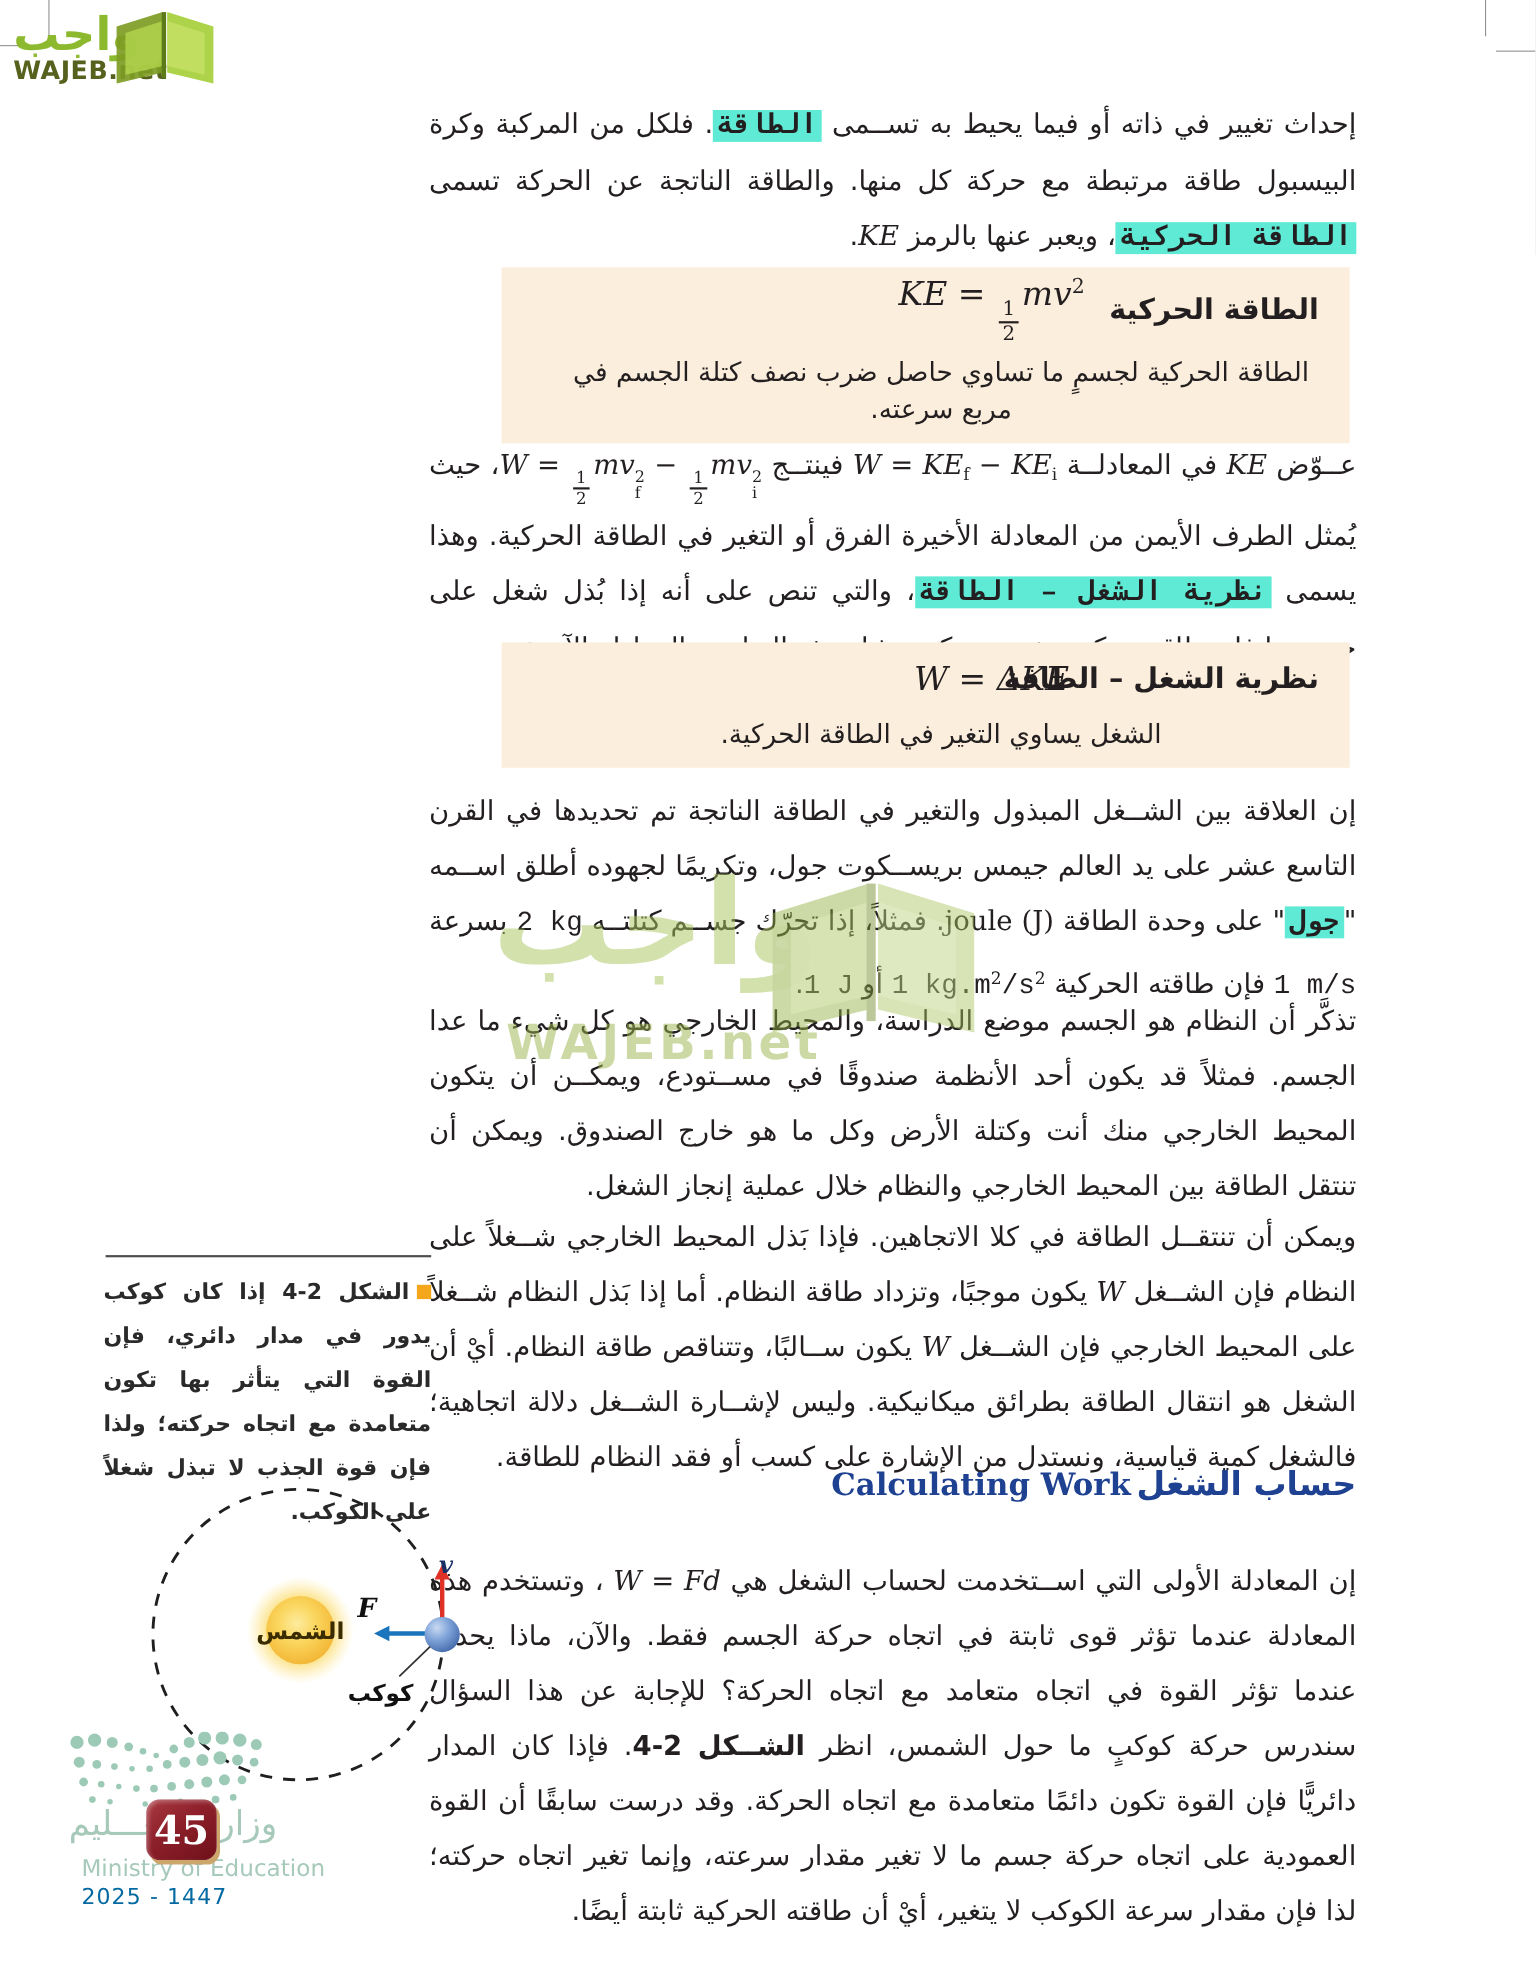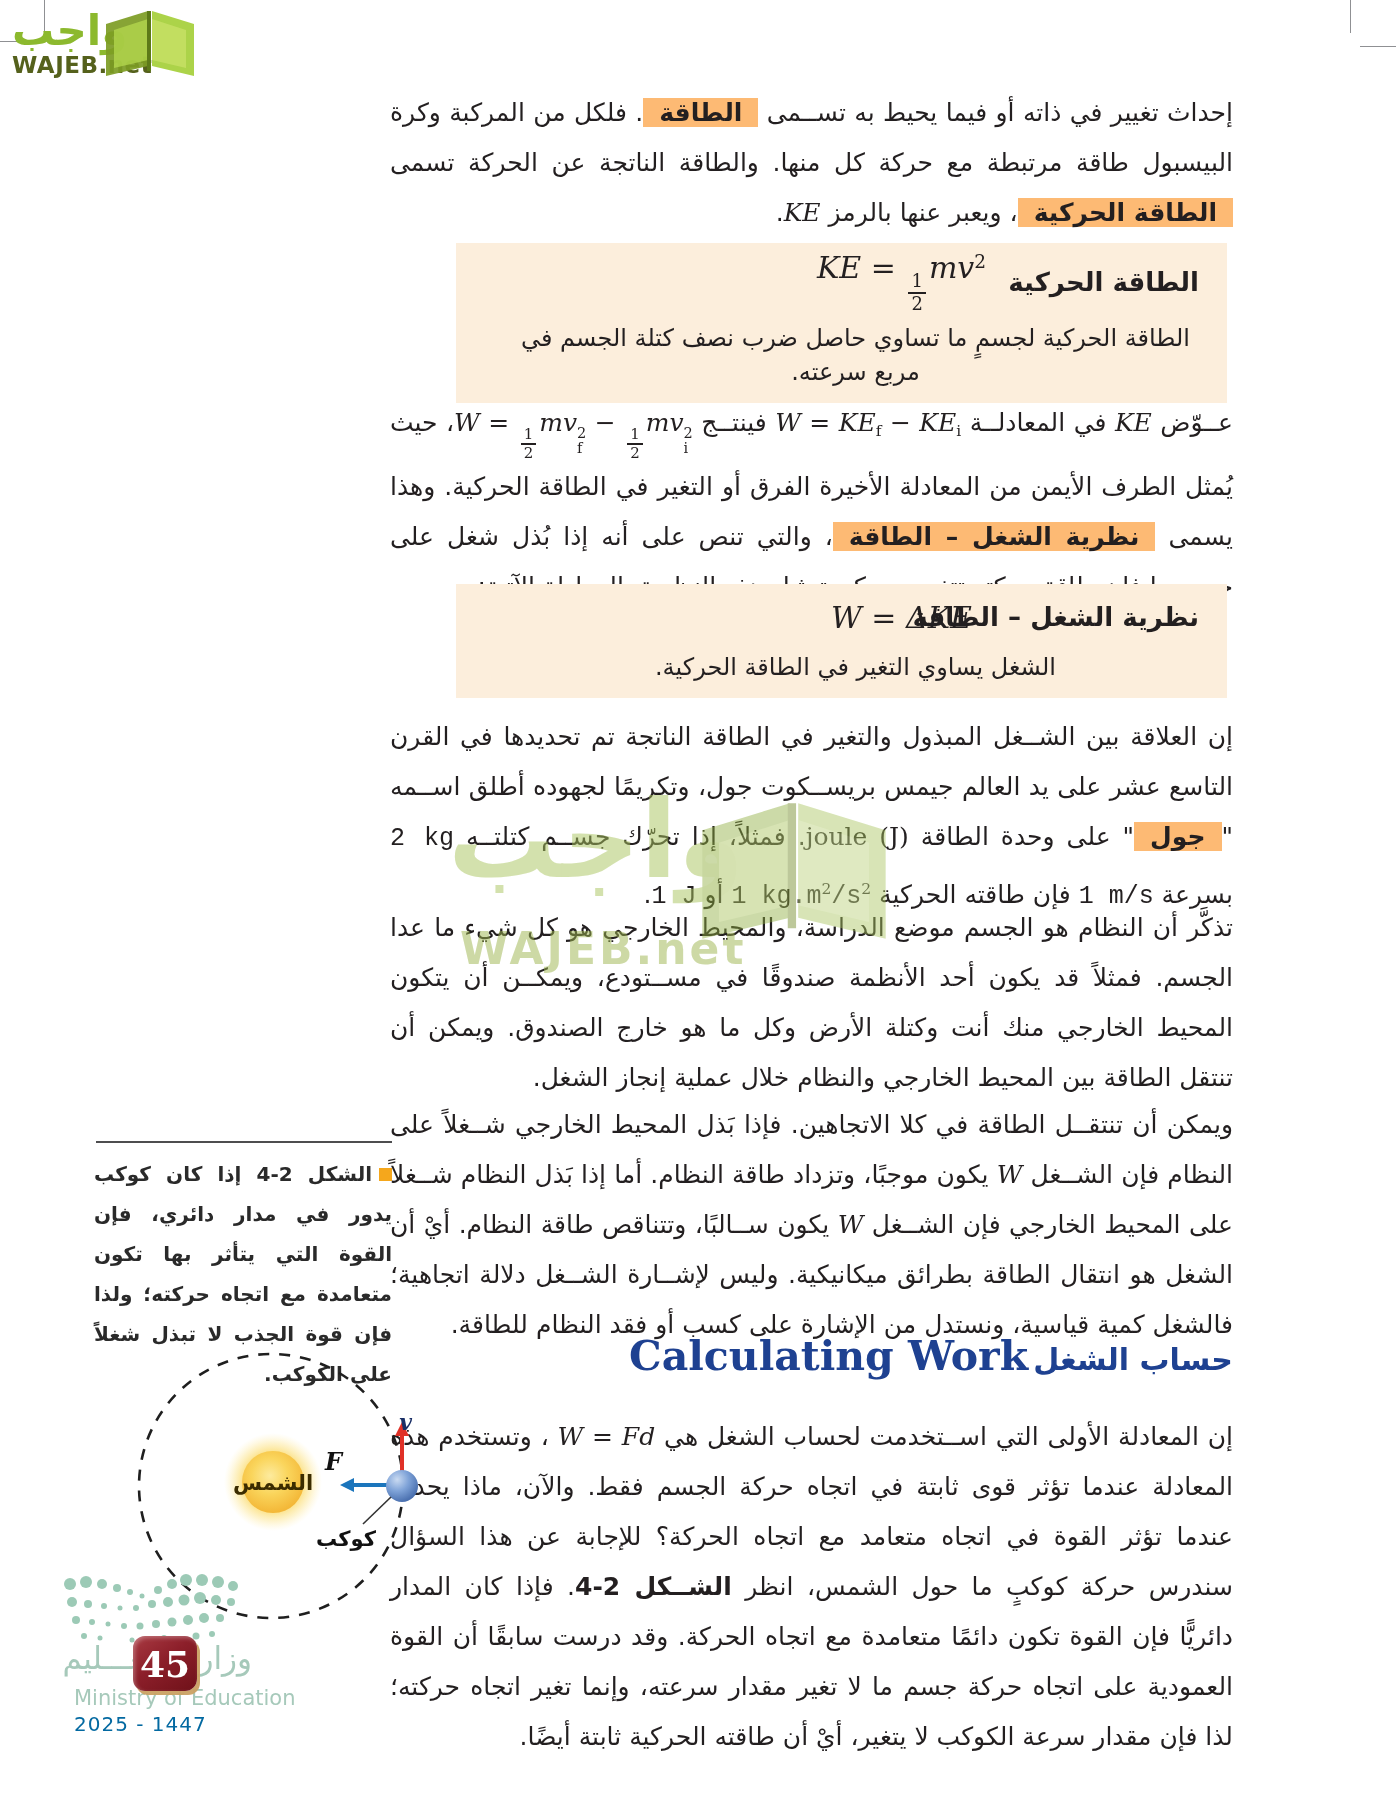--- a/index.html
+++ b/index.html
@@ -20,32 +20,32 @@
   .mb{font-family:"DejaVu Serif",serif;font-weight:normal;direction:ltr;unicode-bidi:isolate;}
   .msub{font-family:"DejaVu Serif",serif;font-size:.62em;vertical-align:-.35em;direction:ltr;unicode-bidi:isolate;}
   .msup{font-family:"DejaVu Serif",serif;font-size:.62em;vertical-align:.55em;direction:ltr;unicode-bidi:isolate;}
   .ltr{direction:ltr;unicode-bidi:isolate;}
   .frac{display:inline-flex;flex-direction:column;align-items:center;line-height:1.05;font-size:.6em;
         vertical-align:-.5em;font-family:"DejaVu Serif",serif;margin:0 3px;direction:ltr;unicode-bidi:isolate;}
   .fn{border-bottom:2px solid currentColor;padding:0 3px 1px;}
   .fd{padding-top:1px;}
   .stack{display:inline-flex;flex-direction:column;align-items:flex-start;line-height:1.05;font-size:.58em;
         vertical-align:-.45em;font-family:"DejaVu Serif",serif;direction:ltr;unicode-bidi:isolate;}
-  .hl{background:#fdba74;font-weight:bold;padding:0 16px;}
+  .hl{background:#5eead4;font-weight:bold;padding:0 4px;font-family:Liberation Mono, monospace;}
   .b{font-weight:bold;}
   
   .eqbox{position:absolute;left:456px;width:771px;background:#fceedc;padding:0;}
   .eqrow{position:relative;min-height:78px;display:flex;align-items:center;justify-content:center;}
   .eqtitle{position:absolute;right:28px;top:50%;transform:translateY(-50%);font-weight:bold;font-size:26px;}
   .eqf{font-size:30px;color:#231f20;margin-left:120px;}
   .eqcaption{text-align:center;font-size:24px;line-height:34px;padding:0 20px 14px;margin-left:28px;}
   
   #heading{text-align:right;}
   .h-ar{font-size:30px;font-weight:bold;color:#1e4191;}
-  .h-en{font-size:41px;font-weight:bold;color:#1e4191;font-family:"DejaVu Serif",serif;direction:ltr;unicode-bidi:isolate;}
+  .h-en{font-size:28px;font-weight:bold;color:#1e4191;font-family:"DejaVu Serif",serif;direction:ltr;unicode-bidi:isolate;}
   
   #fig-rule{position:absolute;left:96px;top:1141px;width:296px;height:2px;background:#4d4d4f;}
   #fig-caption{position:absolute;left:94px;top:1154px;width:298px;font-size:20px;font-weight:bold;
                line-height:40px;text-align:justify;color:#2a2a2a;}
   .bullet{display:inline-block;width:13px;height:13px;background:#f5a71c;margin-left:7px;vertical-align:baseline;}
   .cap-label{font-weight:bold;margin-top:28px;}
   
   #orbit-fig{position:absolute;left:96px;top:1338px;}
   .fig-label{font-family:"DejaVu Sans",sans-serif;font-weight:bold;}
   .fig-math{font-family:"DejaVu Serif",serif;font-style:italic;font-weight:bold;}

